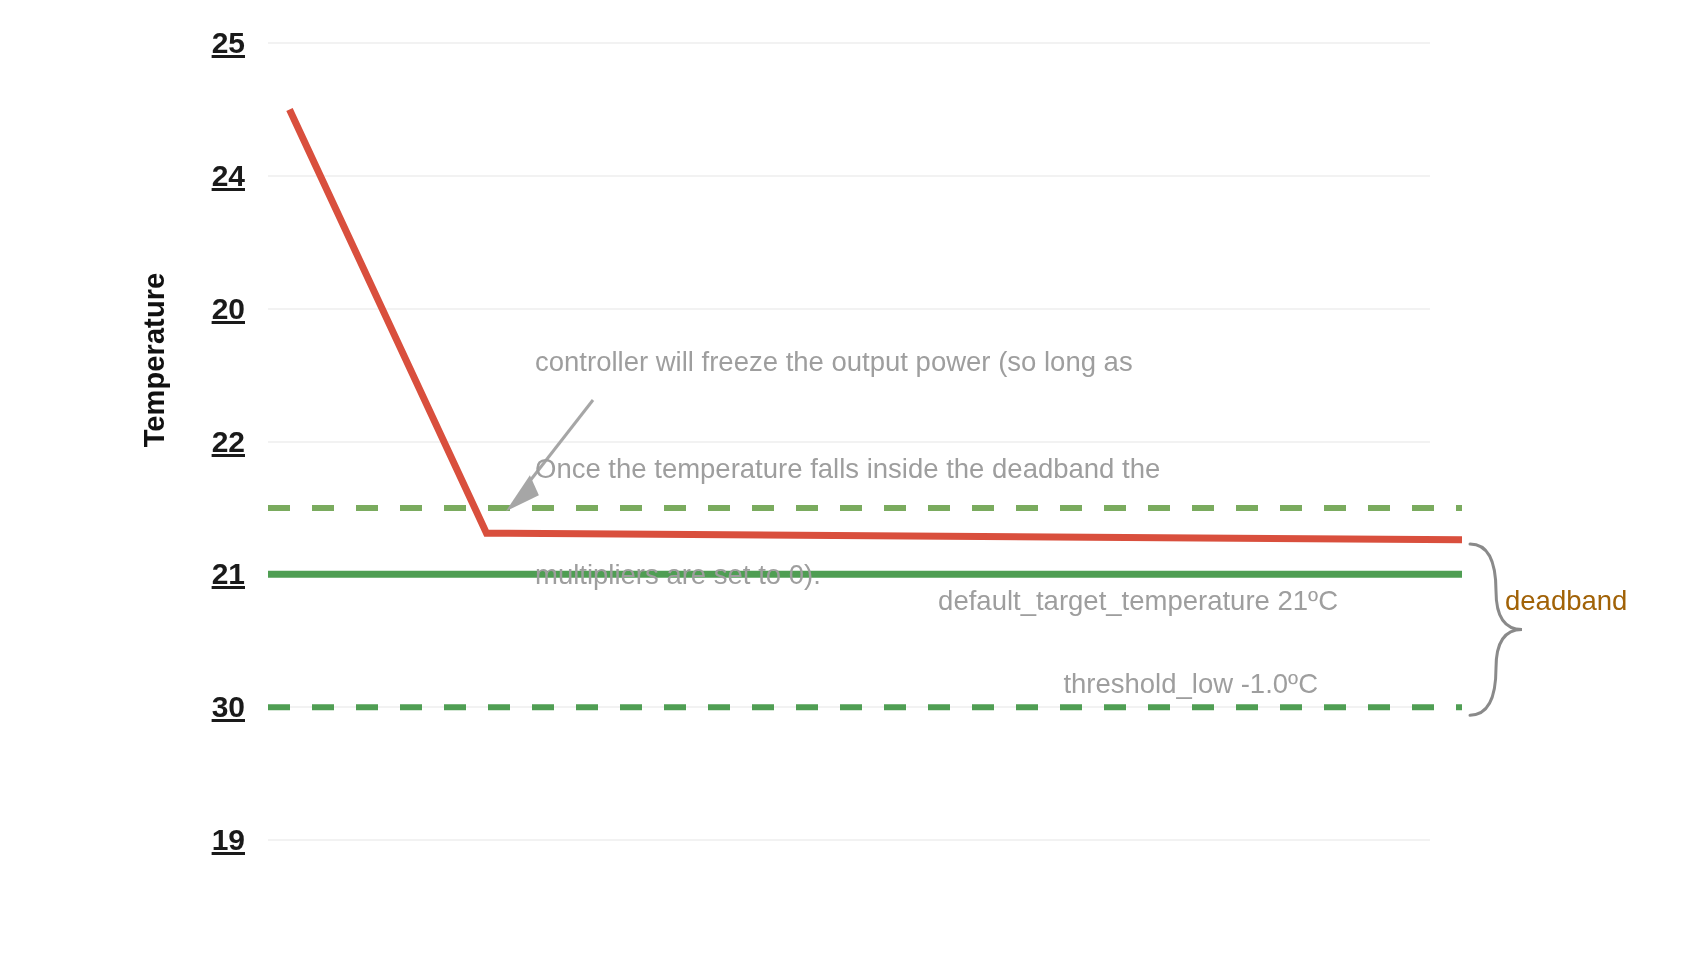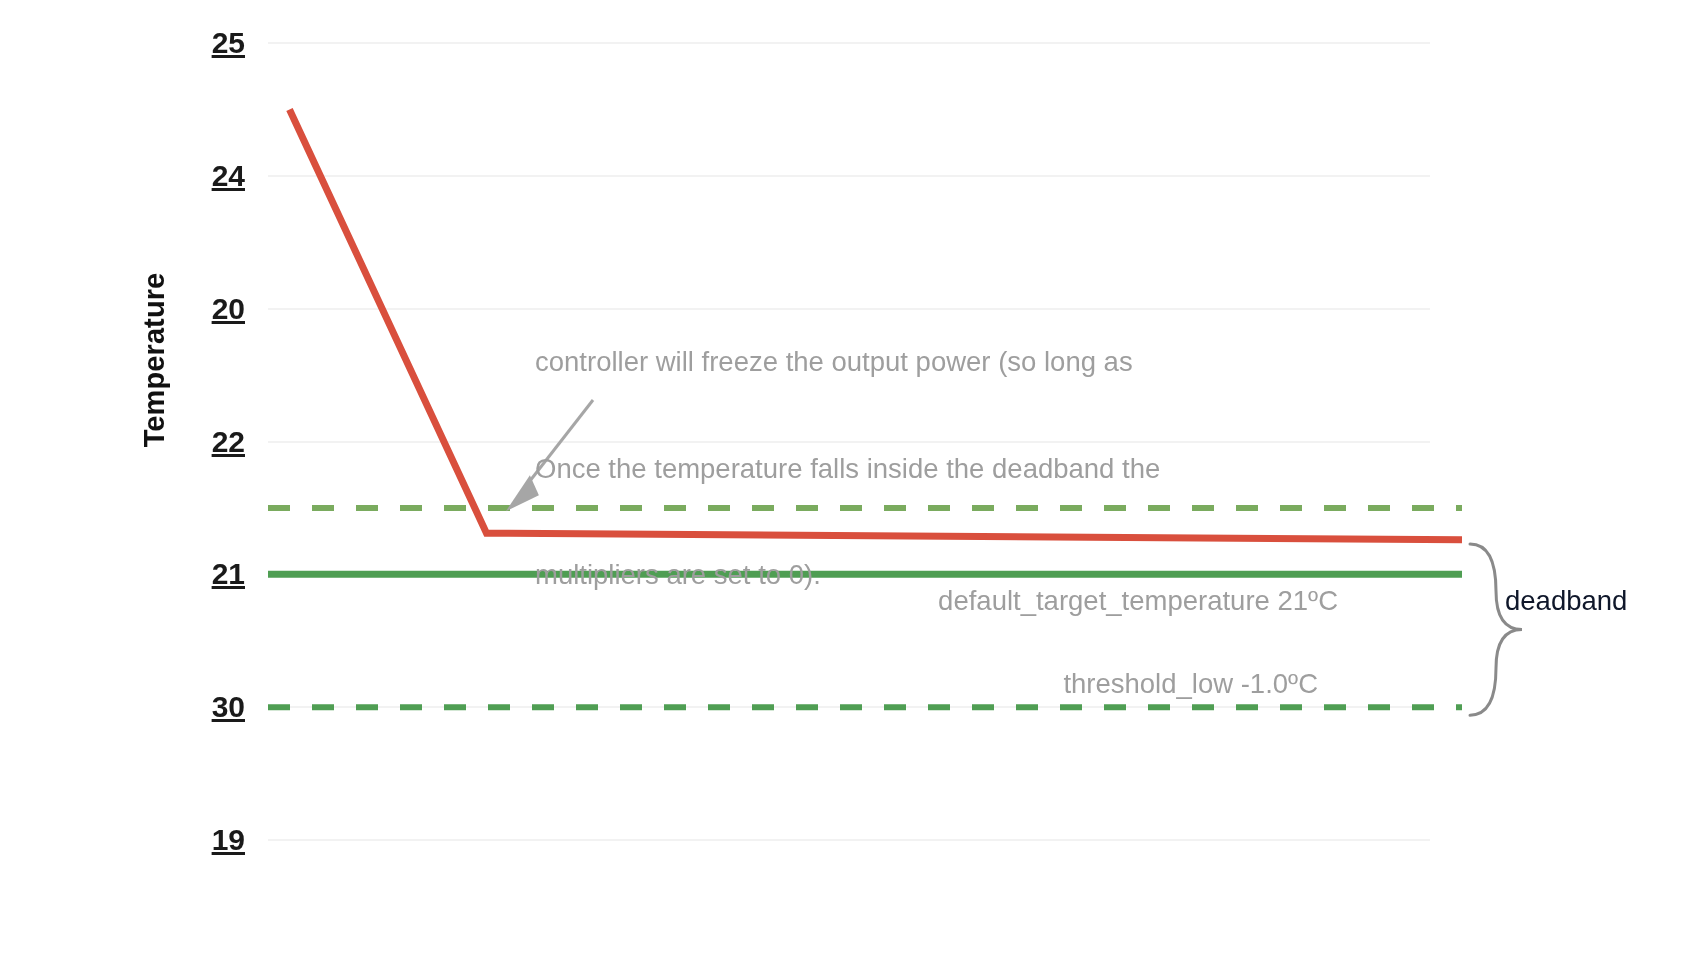--- a/index.html
+++ b/index.html
@@ -103,21 +103,21 @@
     text-align: right;
     transform: translateY(-50%);
   }
   #label-threshold-high  { right: 360px; top: 487px; }
   #label-target-temp     { right: 362px; top: 601px; }
   #label-threshold-low   { right: 382px; top: 684px; }
   #label-deadband {
     position: absolute;
     left: 1505px;
     top: 601px;
-    color: #0f172a;
+    color: #a16207;
     font-size: 27.5px;
     white-space: nowrap;
     transform: translateY(-50%);
   }
 </style>
 </head>
 <body>
 
 <div id="stage">
 

